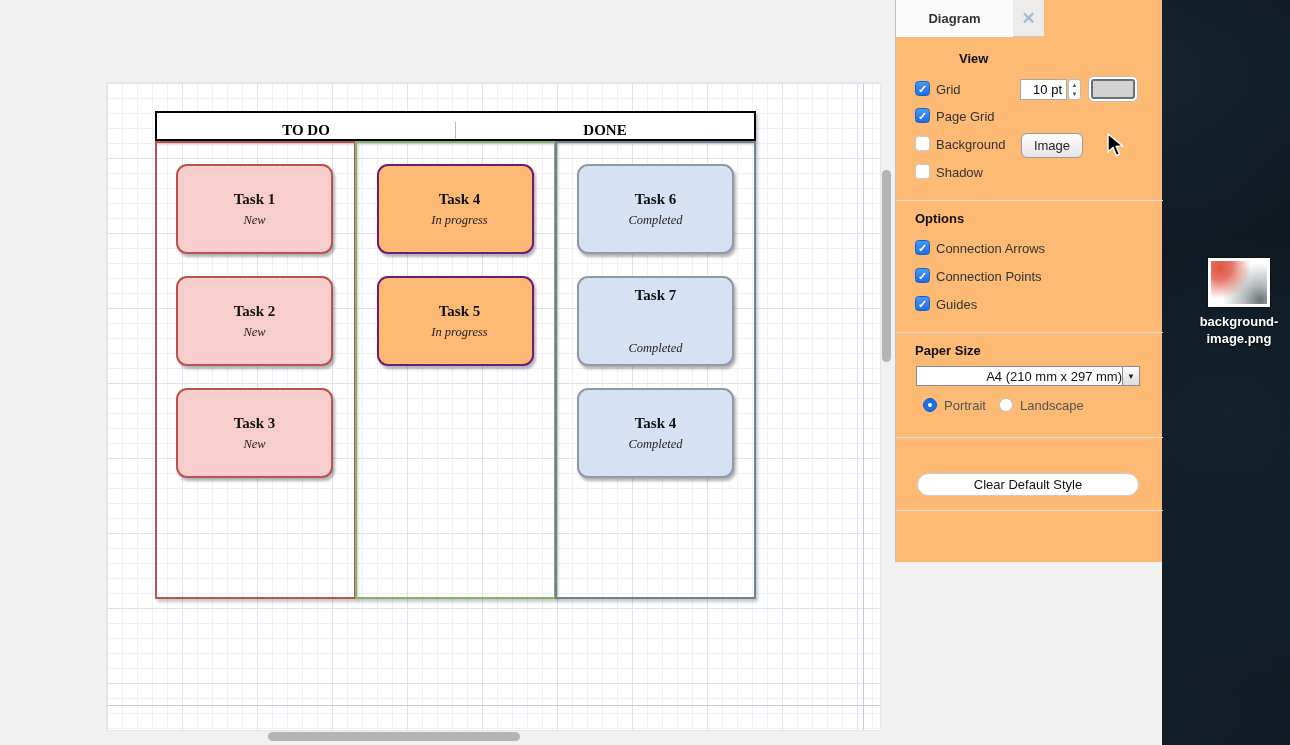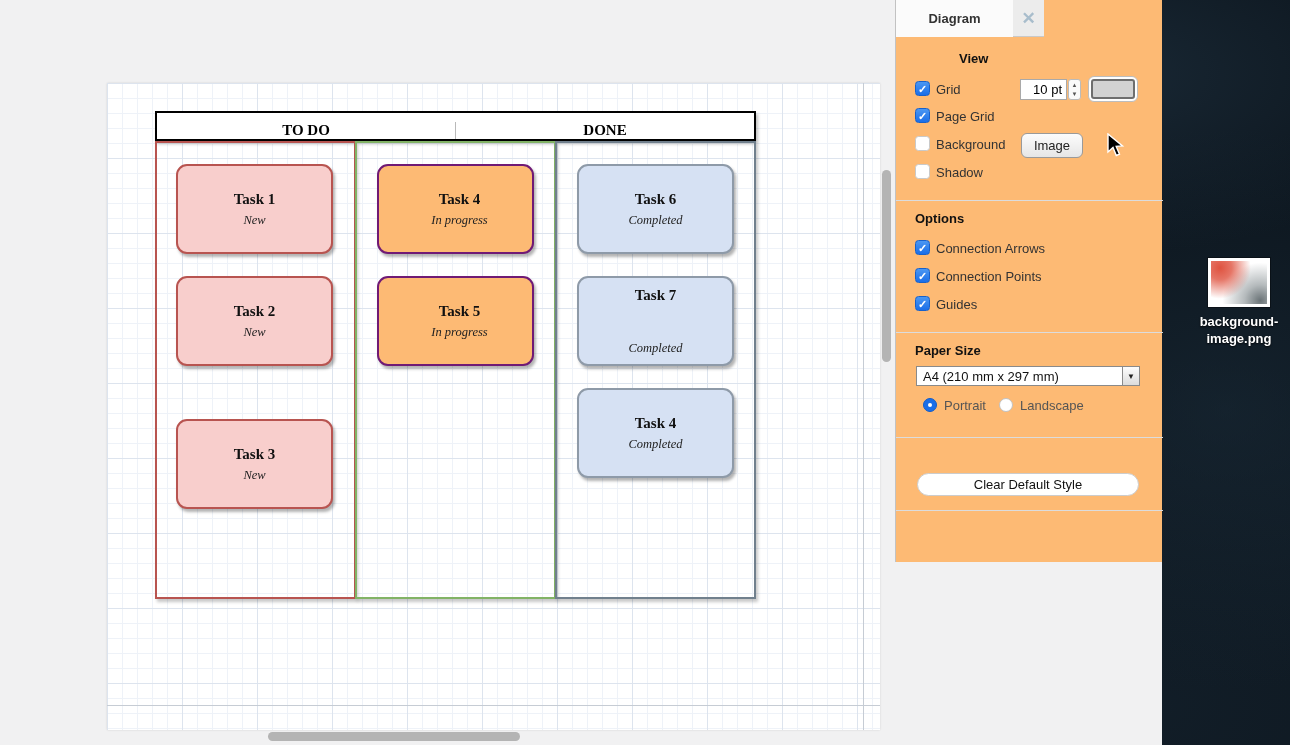--- a/index.html
+++ b/index.html
@@ -104,21 +104,21 @@
     border-radius:3px; background:#d2d2d2; }
 
   #image-btn { position:absolute; left:125px; top:133px; width:62px; height:25px;
     border:1px solid #9a9a9a; border-radius:6px;
     background:linear-gradient(#fcfcfc,#e6e6e6);
     display:flex; align-items:center; justify-content:center; color:#222; }
 
   #paper-select { position:absolute; left:20px; top:366px; width:224px; height:20px;
     border:1px solid #8a8a8a; background:#fff; display:flex; align-items:center; }
   #paper-select .val { flex:1; padding-left:6px; color:#111; white-space:nowrap;
-    overflow:hidden; }
+    overflow:hidden;text-align:right; }
   #paper-select .dd { width:17px; height:18px; border-left:1px solid #8a8a8a;
     background:linear-gradient(#fdfdfd,#dcdcdc); display:flex; align-items:center;
     justify-content:center; font-size:8px; color:#222; }
 
   .radio { position:absolute; width:14px; height:14px; border-radius:50%; }
   .radio-on { background:#1a6ee8; border:1px solid #135cc7; }
   .radio-on .dot { position:absolute; left:4px; top:4px; width:4px; height:4px;
     border-radius:50%; background:#fff; }
   .radio-off { background:#fff; border:1px solid #c2c2c2; }
   .radio-label { position:absolute; color:#555; }
@@ -158,21 +158,21 @@
     <div class="lane lane-done"></div>
 
     <div class="card card-red" style="left:176px; top:164px;">
       <div class="t">Task 1</div>
       <div class="s">New</div>
     </div>
     <div class="card card-red" style="left:176px; top:276px;">
       <div class="t">Task 2</div>
       <div class="s">New</div>
     </div>
-    <div class="card card-red" style="left:176px; top:388px;margin-top:31px;">
+    <div class="card card-red" style="left:176px; top:388px;">
       <div class="t">Task 3</div>
       <div class="s">New</div>
     </div>
 
     <div class="card card-green" style="left:377px; top:164px;">
       <div class="t">Task 4</div>
       <div class="s">In progress</div>
     </div>
     <div class="card card-green" style="left:377px; top:276px;">
       <div class="t">Task 5</div>

